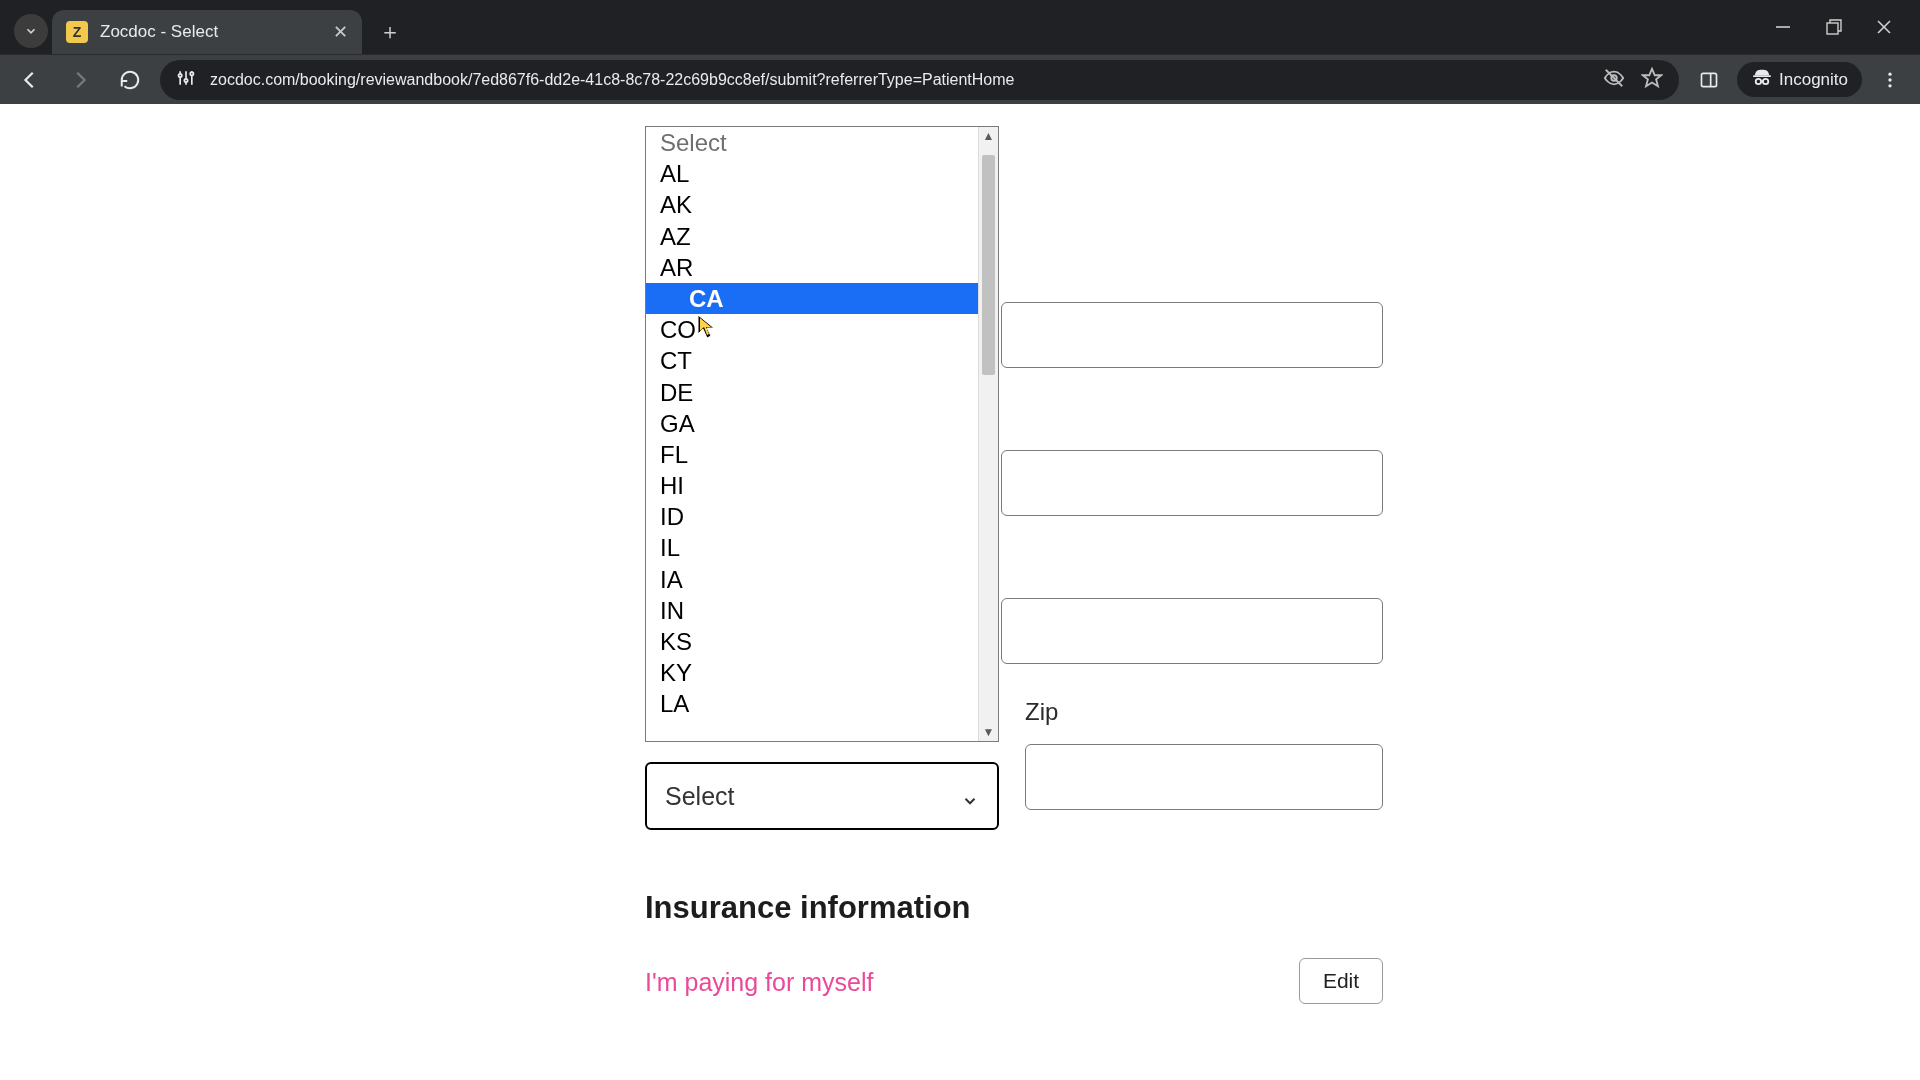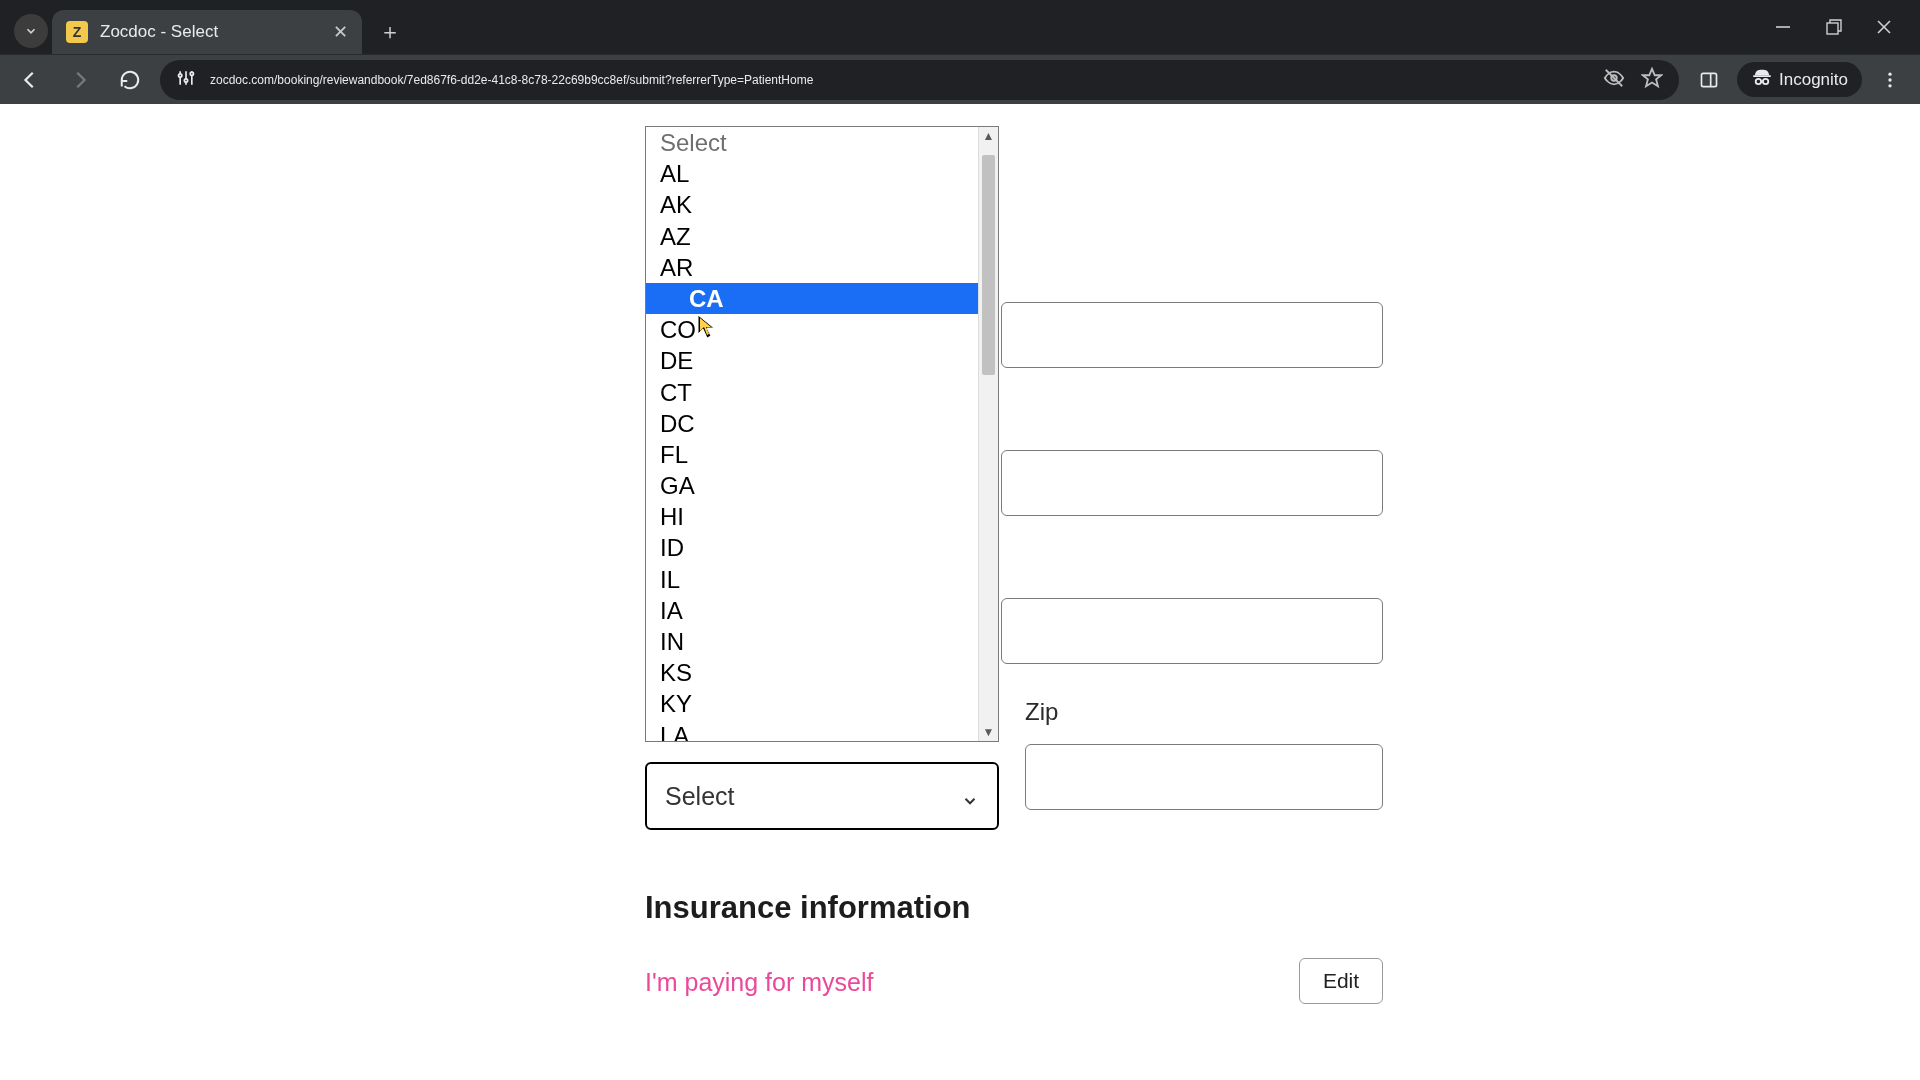--- a/index.html
+++ b/index.html
@@ -78,21 +78,21 @@
   .nav-btn.disabled { color: #7a7a7a; }
   .url-bar {
     flex: 1;
     height: 40px;
     background: #202124;
     border-radius: 20px;
     display: flex;
     align-items: center;
     padding: 0 16px;
     color: #e8eaed;
-    font-size: 12px;
+    font-size: 16px;
     gap: 14px;
   }
   .url-text { flex:1; white-space:nowrap; overflow:hidden; color: #e8eaed; }
   .url-right { display:flex; align-items:center; gap: 16px; color:#bdbdbd; }
   .toolbar-right { display:flex; align-items:center; gap:8px; color:#e8eaed; }
   .incognito-pill {
     display:flex; align-items:center; gap:6px;
     background:#202124; border-radius:20px;
     padding:6px 14px; font-size:17px;
   }
@@ -366,25 +366,24 @@
 
     <div class="state-listbox">
       <div class="list-inner" id="state-list">
           <div class="list-item placeholder">Select</div>
           <div class="list-item">AL</div>
           <div class="list-item">AK</div>
           <div class="list-item">AZ</div>
           <div class="list-item">AR</div>
           <div class="list-item highlight">CA</div>
           <div class="list-item">CO</div>
+          <div class="list-item">CT</div>
           <div class="list-item">DE</div>
-          <div class="list-item">CT</div>
-          <div class="list-item">DC</div>
+          <div class="list-item">GA</div>
           <div class="list-item">FL</div>
-          <div class="list-item">GA</div>
           <div class="list-item">HI</div>
           <div class="list-item">ID</div>
           <div class="list-item">IL</div>
           <div class="list-item">IA</div>
           <div class="list-item">IN</div>
           <div class="list-item">KS</div>
           <div class="list-item">KY</div>
           <div class="list-item">LA</div>
         </div>
       <div class="list-scroll">

